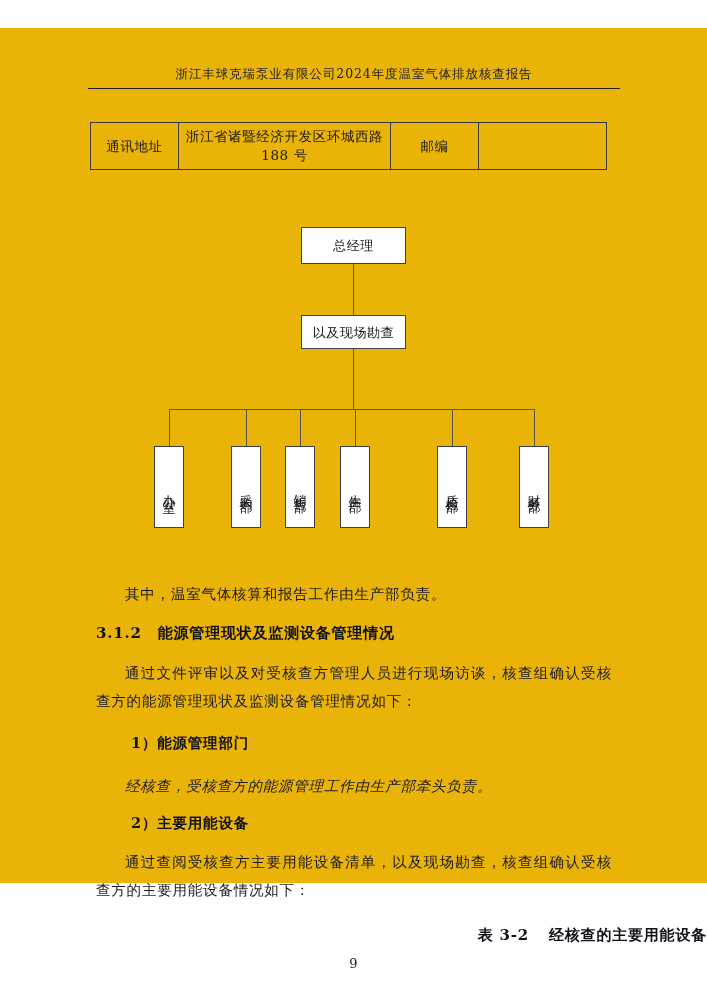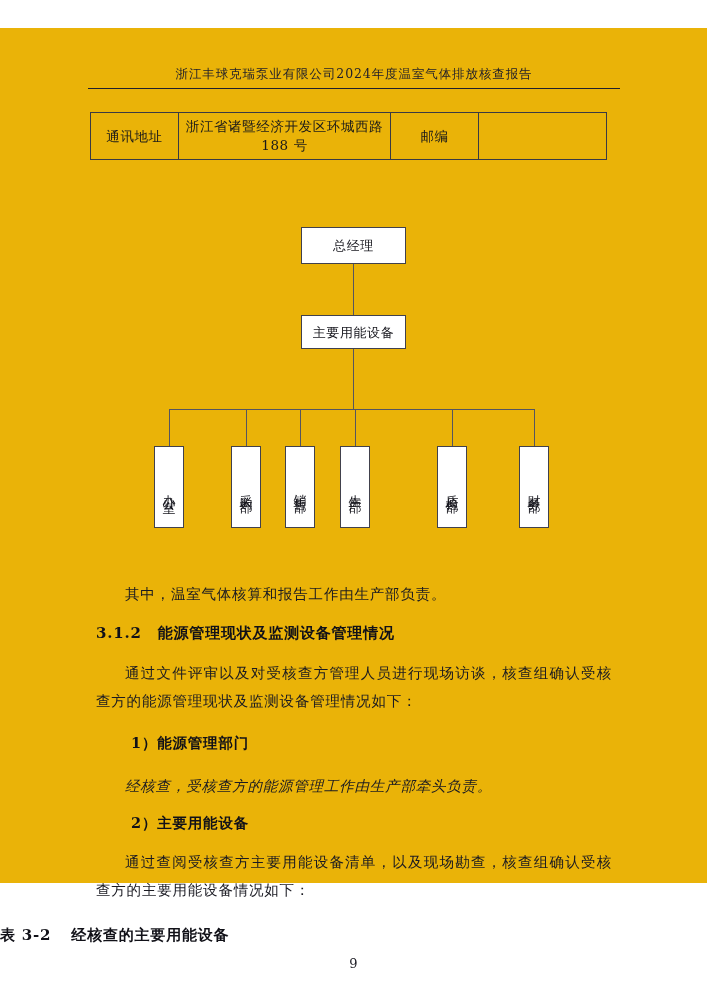--- a/index.html
+++ b/index.html
@@ -44,21 +44,21 @@
   .header-rule {
     margin-top: 5px;
     border-bottom: 1.3px solid #20202c;
     width: 100%;
   }
 
   
   .info-table {
     position: absolute;
     left: 90px;
-    top: 84px;
+    top: 94px;
     width: 516px;
     border-collapse: collapse;
     table-layout: fixed;
   }
   .info-table td {
     border: 1px solid #3a3a44;
     font-size: 13.5px;
     line-height: 19px;
     text-align: center;
     vertical-align: middle;
@@ -119,21 +119,21 @@
     font-weight: bold;
     letter-spacing: 0.8px;
     color: #111118;
   }
   .fig-caption .gap { display: inline-block; width: 20px; }
 
   .tbl-caption {
     position: absolute;
     left: 0; top: 898px;
     width: 707px;
-    text-align: left;
+    text-align: right;
     font-size: 15px;
     font-weight: bold;
     letter-spacing: 0.8px;
     color: #111118;
   }
   .tbl-caption .gap { display: inline-block; width: 20px; }
 
   .page-number {
     position: absolute;
     left: 0; top: 928px;
@@ -231,21 +231,21 @@
         <td class="col-zip-val"></td>
       </tr>
     </tbody>
   </table>
 
 
   <div class="orgchart">
     <div class="node node-top">总经理</div>
     <div class="vline c-top-mid"></div>
 
-    <div class="node node-mid">主要用能设备</div>
+    <div class="node node-mid">以及现场勘查</div>
     <div class="vline c-mid-bus"></div>
 
     <div class="hline bus"></div>
 
     <div class="vline s0"></div>
     <div class="vline s1"></div>
     <div class="vline s2"></div>
     <div class="vline s3"></div>
     <div class="vline s4"></div>
     <div class="vline s5"></div>

